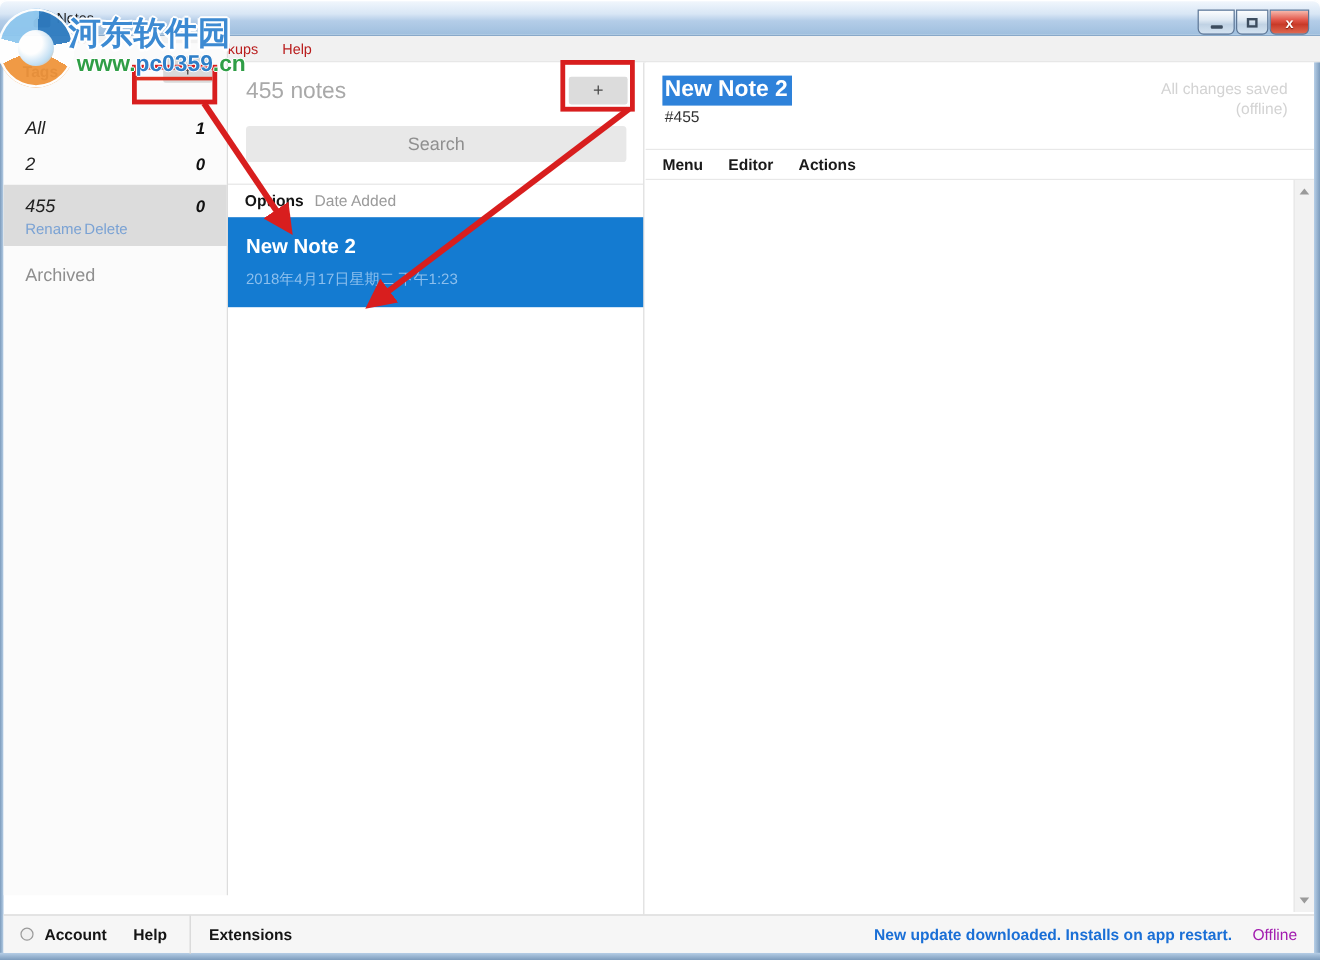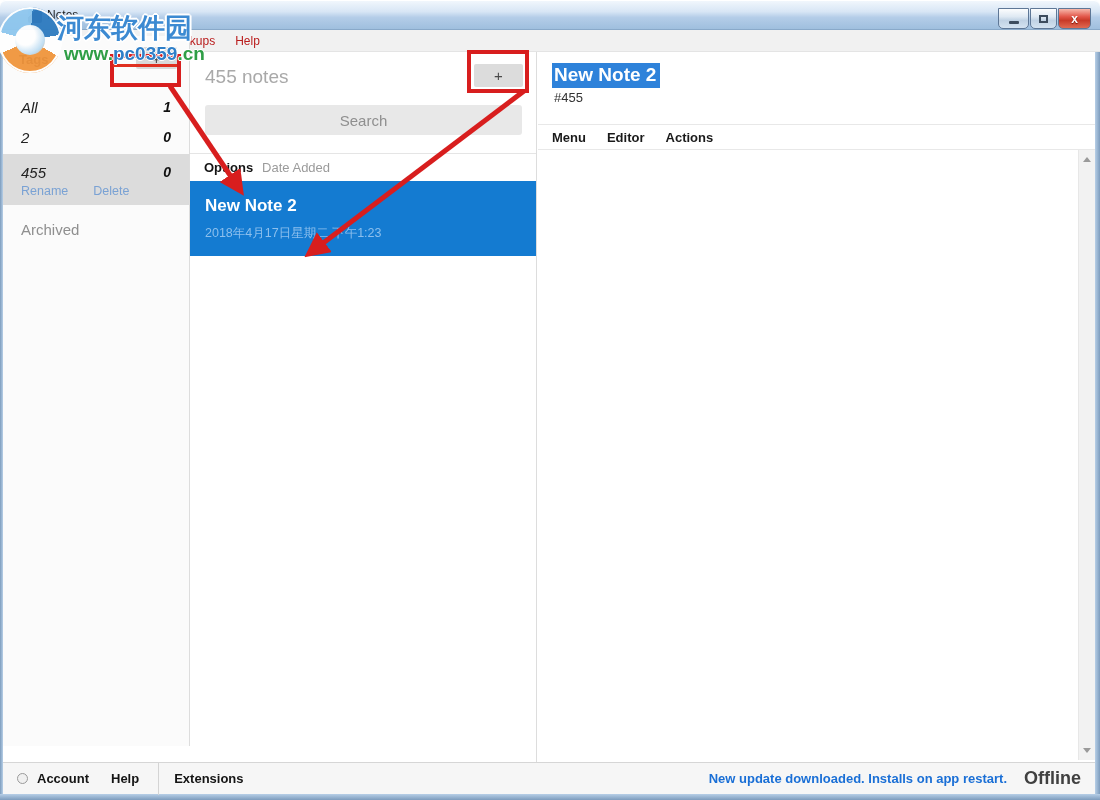--- a/index.html
+++ b/index.html
@@ -49,21 +49,21 @@
   .add-btn{
     position:absolute;background:#d9d9d9;border-radius:2px;color:#4a4a4a;
     display:flex;align-items:center;justify-content:center;font-size:15px;
   }
   .side-head .add-btn{right:12px;top:11px;width:41px;height:22px;}
   .srow{height:30px;display:flex;align-items:center;justify-content:space-between;padding:0 18px;font-size:15px;color:#222;font-style:italic;}
   .srow .cnt{font-size:14px;font-weight:bold;color:#111;}
   .side-list{margin-top:12px;}
   .sel-block{background:#dcdcdc;padding-bottom:7px;margin-top:2px;}
   .sel-block .srow{padding-top:6px;}
-  .tag-actions{padding:0 18px;font-size:12.5px;color:#7aa2d4;display:flex;gap:25px;}
+  .tag-actions{padding:0 18px;font-size:12.5px;color:#7aa2d4;display:flex;gap:2px;}
   .archived{margin-top:16px;padding:0 18px;font-size:15px;color:#8f8f8f;}
   
   .notelist{position:absolute;left:190px;top:52px;width:347px;height:710px;background:#ffffff;border-right:1px solid #dddddd;}
   .nl-head{position:relative;height:44px;}
   .nl-count{position:absolute;left:15px;top:14px;font-size:19px;color:#a9a9a9;}
   .nl-head .add-btn{right:13px;top:12px;width:49px;height:23px;background:#dcdcdc;}
   .searchbar{
     margin:9px 14px 0 15px;height:30px;background:#e8e8e8;border-radius:3px;
     display:flex;align-items:center;justify-content:center;font-size:15px;color:#8f8f8f;
   }
@@ -93,21 +93,21 @@
   }
   .f-left{display:flex;align-items:center;height:32px;}
   .f-circle{width:11px;height:11px;border:1.5px solid #9a9a9a;border-radius:50%;background:#f0f0f0;}
   .f-item{font-size:13px;font-weight:bold;color:#141414;}
   .f-acct{margin-left:9px;}
   .f-help{margin-left:22px;}
   .f-div{width:1px;height:32px;background:#d4d4d4;margin-left:19px;}
   .f-ext{margin-left:15px;}
   .f-right{display:flex;align-items:center;gap:17px;}
   .f-update{font-size:13px;font-weight:bold;color:#1a6fd6;}
-  .f-offline{font-size:18px;font-weight:bold;color:#404040;}
+  .f-offline{font-size:13px;font-weight:normal;color:#a21caf;}
   
   .watermark{position:absolute;left:0;top:0;z-index:60;pointer-events:none;}
   .wm-logo{
     position:absolute;left:-2px;top:7px;width:64px;height:66px;border-radius:50%;
     background:conic-gradient(from 150deg,#f0953c 0 95deg,#ffffff 95deg 135deg,#8fc7ee 135deg 215deg,#2f7cc0 215deg 290deg,#ffffff 290deg 330deg,#f0953c 330deg 360deg);
     opacity:.95;box-shadow:inset 0 0 0 2px #fff;
   }
   .wm-logo::after{content:"";position:absolute;left:17px;top:18px;width:30px;height:30px;border-radius:50%;
     background:radial-gradient(circle at 35% 35%,#ffffff 0 35%,#bcdcf2 70%,#f0953c);}
   .wm-name{
@@ -197,20 +197,24 @@
       <div class="nd">2018年4月17日星期二 下午1:23</div>
     </div>
   </div>
 
   <div class="editor">
     <div class="ed-head">
       <div>
         <span class="ed-title-hl">New Note 2</span>
       </div>
       <div class="ed-num">#455</div>
+      <div class="ed-status">
+        <div>All changes saved</div>
+        <div>(offline)</div>
+      </div>
     </div>
     <div class="ed-menu">
       <span class="emi">Menu</span>
       <span class="emi">Editor</span>
       <span class="emi">Actions</span>
     </div>
     <div class="ed-body">
       <div class="vscroll">
         <div class="sb-arrow sb-up"></div>
         <div class="sb-arrow sb-down"></div>

